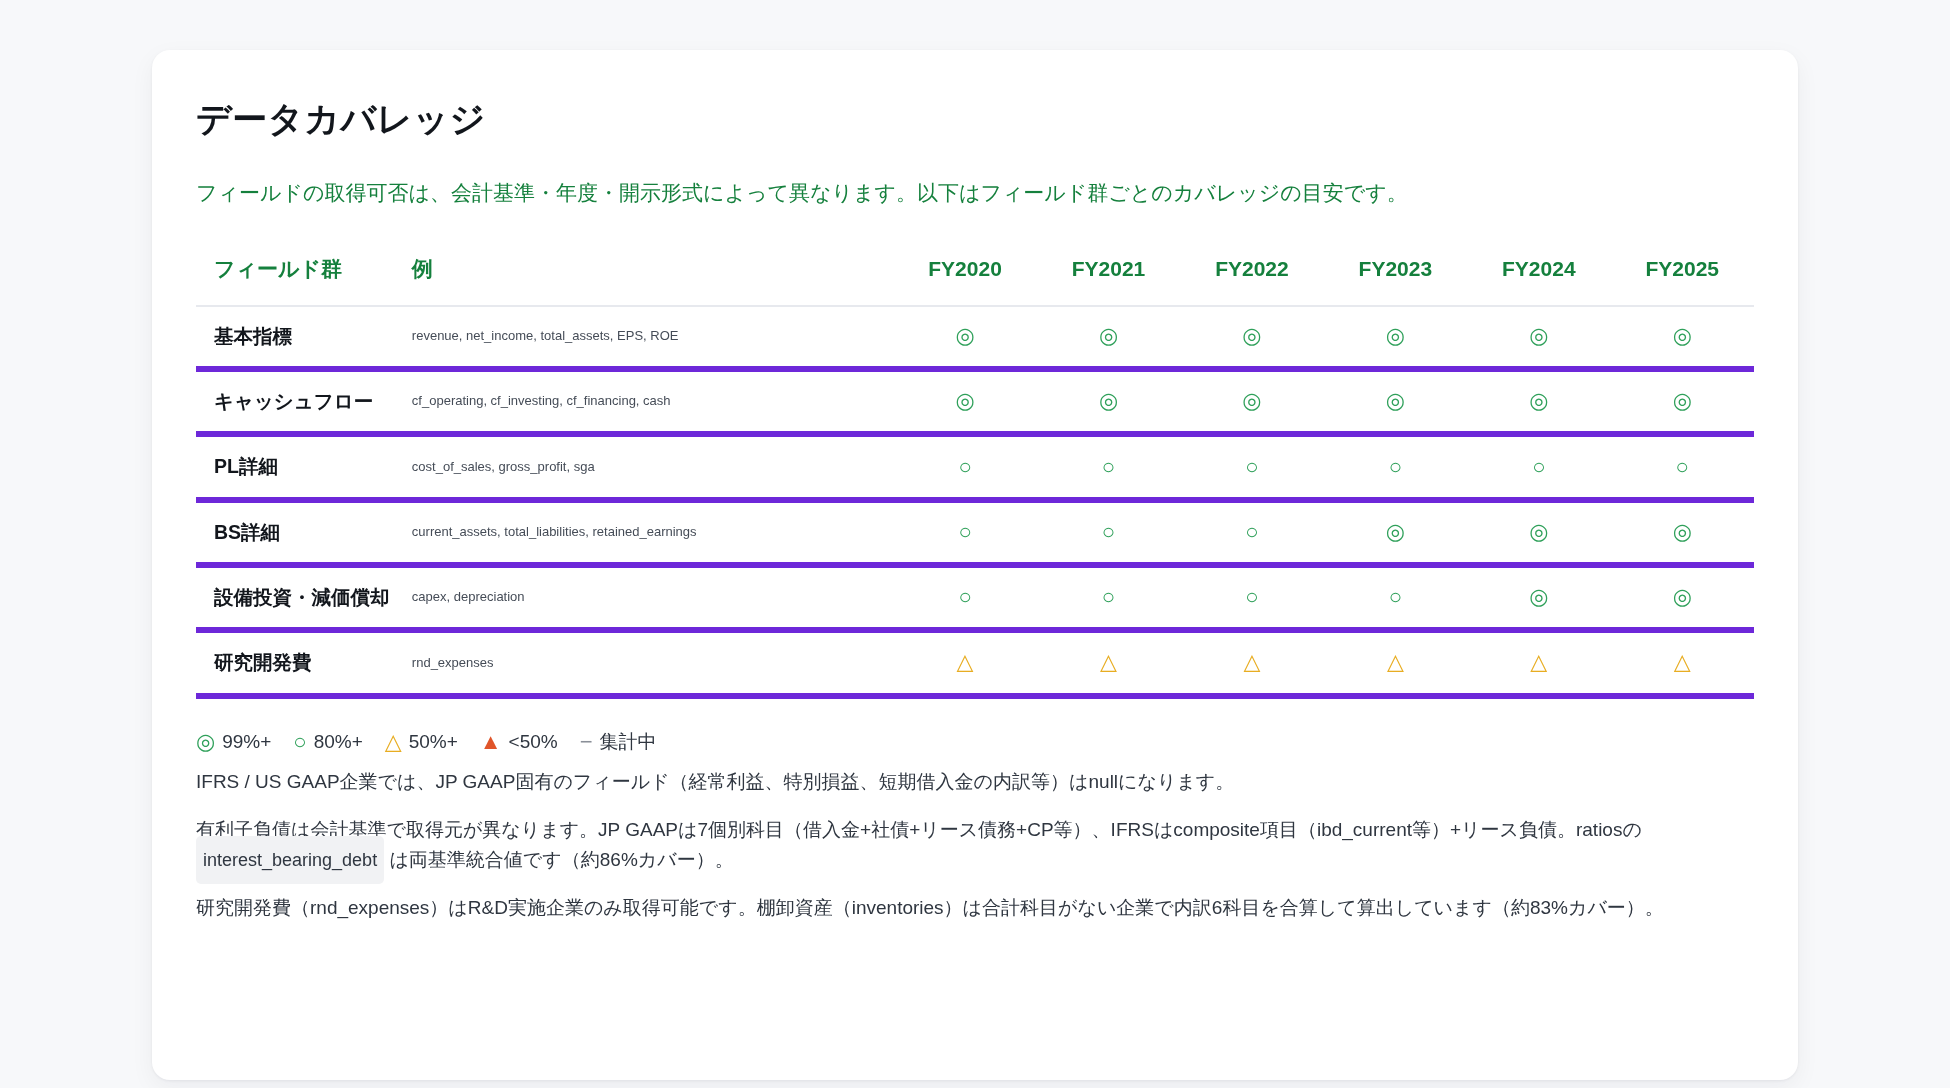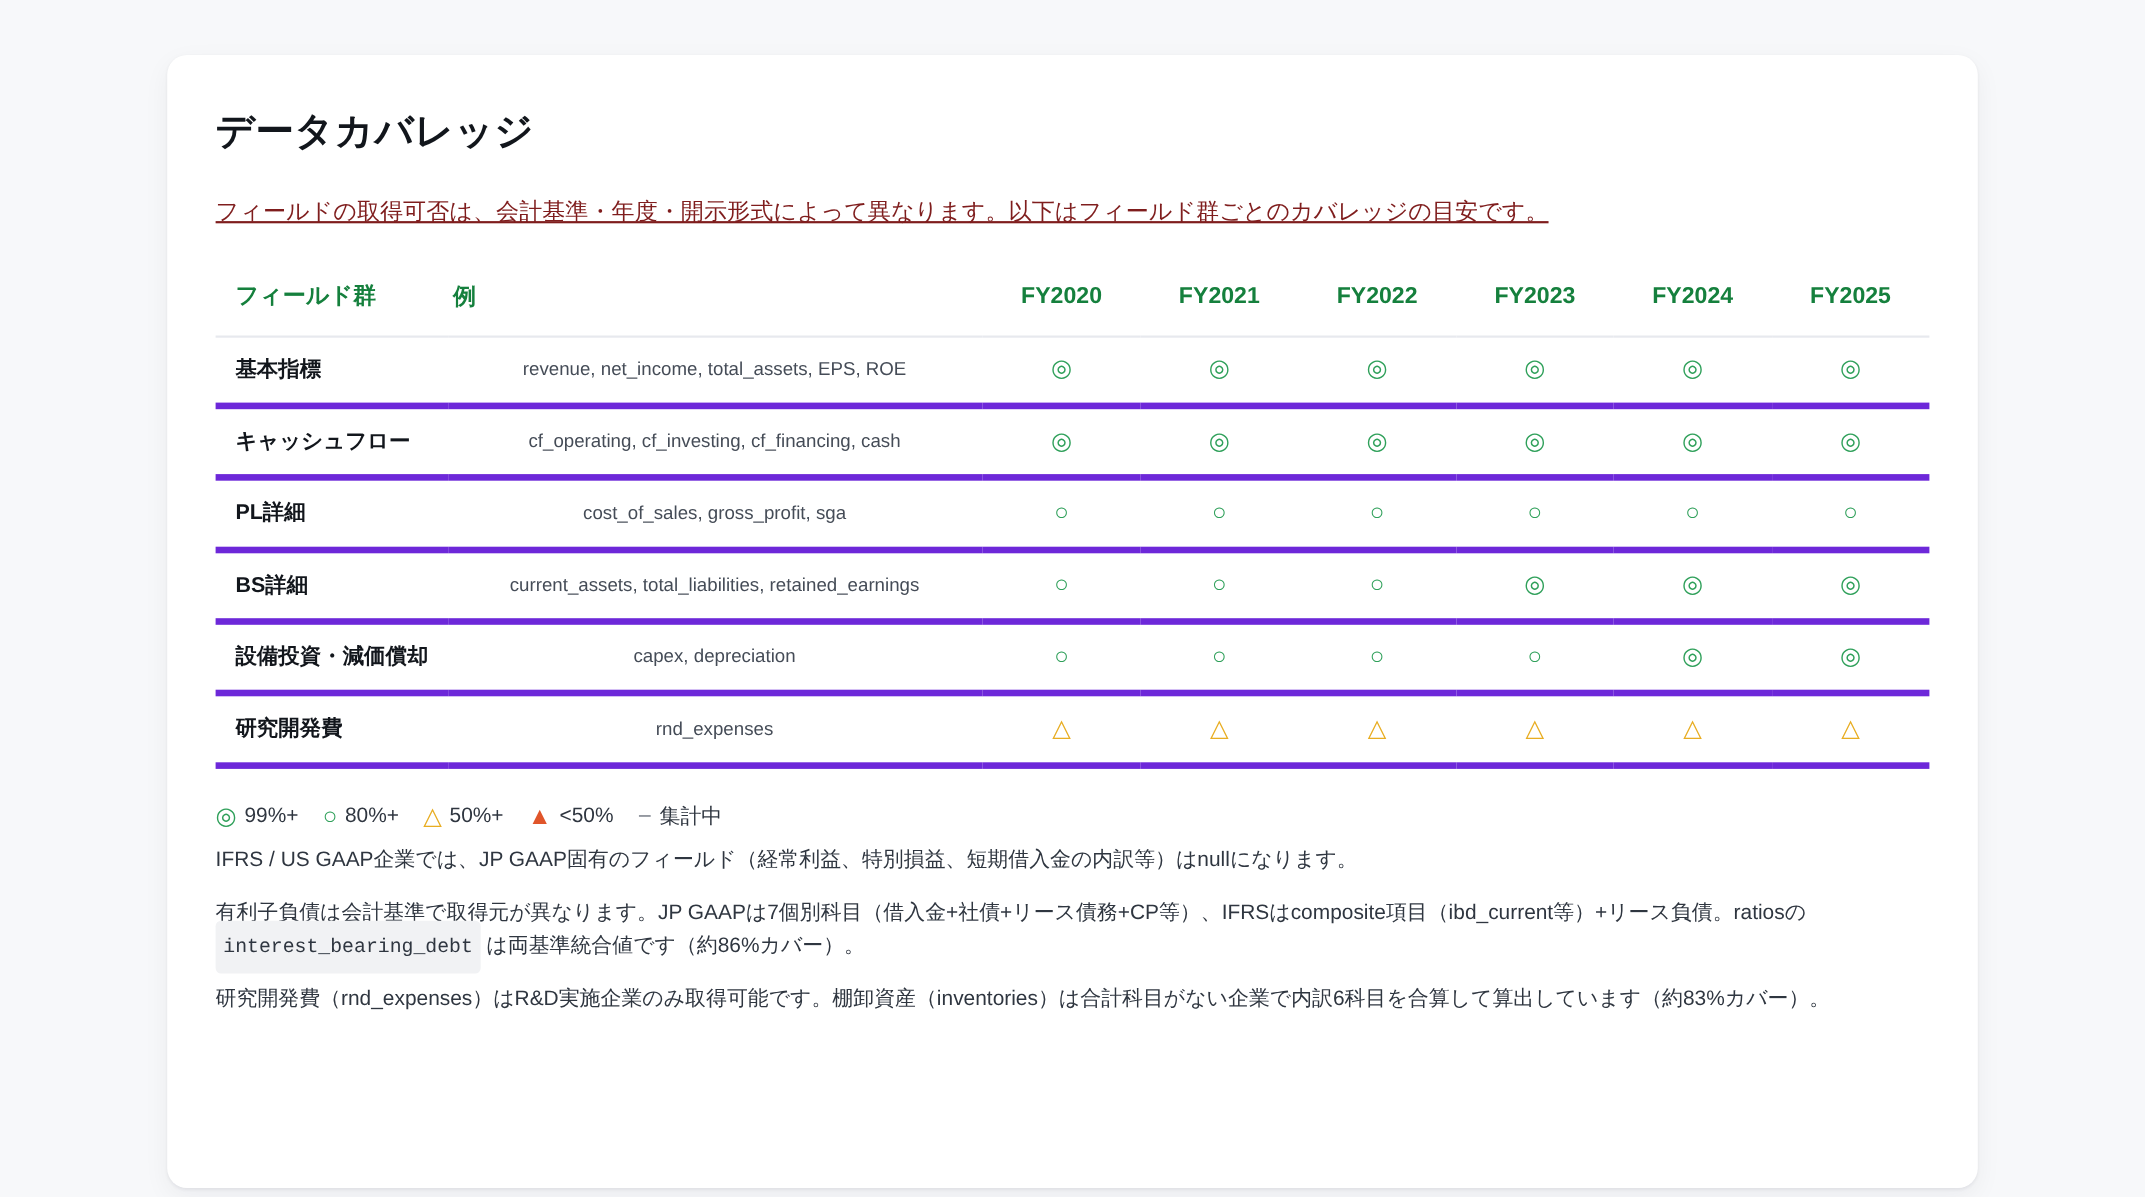--- a/index.html
+++ b/index.html
@@ -31,24 +31,23 @@
   .card-title {
     font-size: 35px;
     font-weight: 700;
     letter-spacing: 0.5px;
     margin: 8px 0 0 0;
     color: #12161c;
   }
   .card-desc {
     font-size: 21px;
     line-height: 1.5;
-    color: #7f1d1d;
+    color: #15803d;
     margin: 34px 0 0 0;
     font-weight: 400;
-    text-decoration: underline;
   }
   table.coverage {
     width: 100%;
     border-collapse: collapse;
     margin-top: 28px;
     table-layout: fixed;
   }
   table.coverage thead th {
     border-bottom: 2px solid #e7e9ee;
     padding: 18px 6px 22px 6px;
@@ -82,25 +81,25 @@
   }
   table.coverage tbody td.group {
     text-align: left;
     padding-left: 18px;
     font-weight: 600;
     color: #12161c;
     line-height: 1.4;
     font-size: 19.5px;
   }
   table.coverage tbody td.example {
-    text-align: center;
+    text-align: left;
     padding-left: 4px;
     color: #454c57;
     line-height: 1.45;
-    font-size: 17px;
+    font-size: 13px;
   }
   .mark {
     display: inline-block;
     line-height: 1;
     font-size: 22px;
   }
   .mark.double { color: #2fa05a; }
   .mark.single { color: #2fa05a; }
   .mark.tri { color: #e8ad22; }
   .mark.solidtri { color: #e0552a; }
@@ -123,21 +122,21 @@
   .notes {
     margin-top: 12px;
   }
   .note {
     font-size: 19px;
     line-height: 1.55;
     color: #2f3640;
     margin-top: 10px;
   }
   code.inline {
-    font-family: Liberation Mono, monospace;
+    font-family: Liberation Sans, sans-serif;
     background: #f1f2f4;
     border-radius: 5px;
     padding: 14px 7px;
     font-size: 18px;
     color: #2f3640;
   }
 </style>
 </head>
 <body>
 

